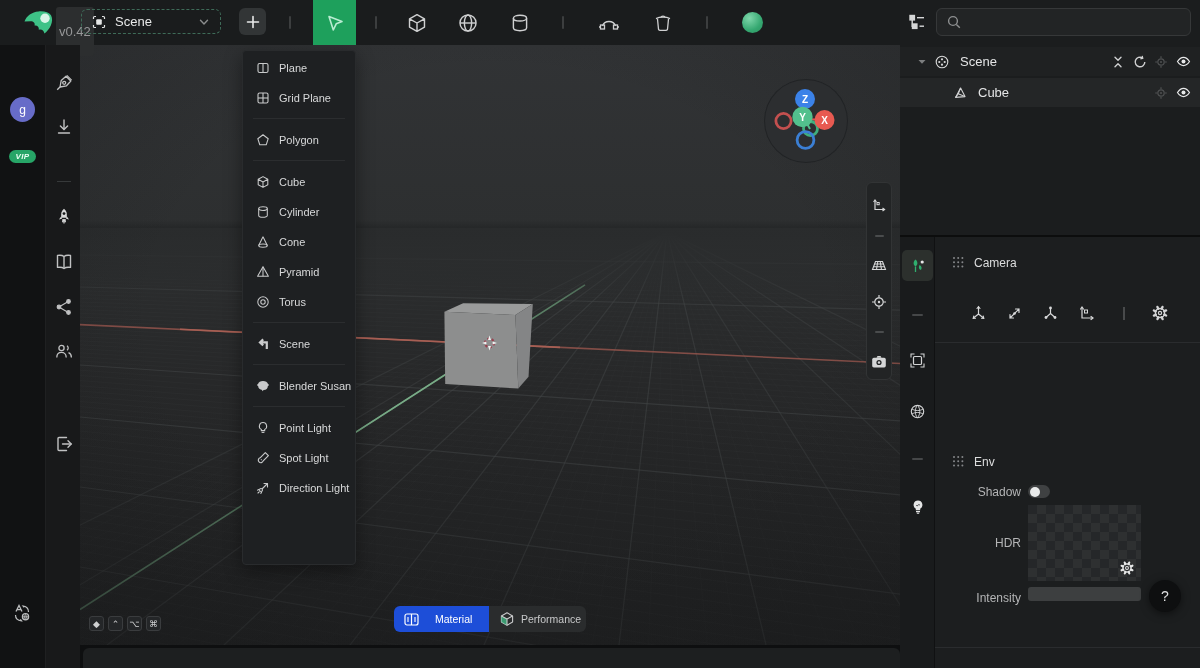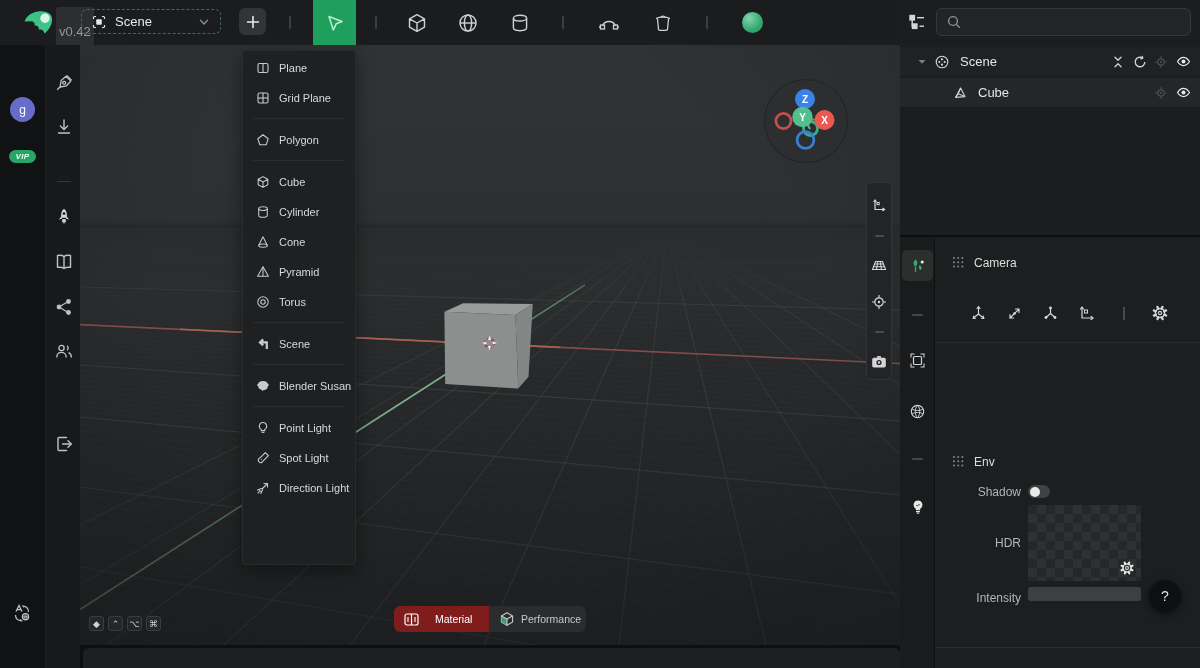--- a/index.html
+++ b/index.html
@@ -26,21 +26,21 @@
 #gizmo{position:absolute;left:685px;top:35px;width:82px;height:82px;border-radius:50%;background:#2c2e30;box-shadow:0 0 0 1px #212325}
 
 #ftb{position:absolute;left:786px;top:137px;width:26px;height:198px;background:#222425;border:1px solid #323435;border-radius:6px;display:flex;flex-direction:column;align-items:center}
 .fic{height:33px;display:flex;align-items:center;justify-content:center;width:100%}
 .fdash{width:9px;height:2px;background:#4a4c4d;border-radius:1px;margin:13px 0 12px 0}
 
 .key{position:absolute;top:571px;width:15px;height:15px;background:#242628;border:1px solid #3a3c3e;border-radius:3px;color:#cfd0d1;font-size:9px;display:flex;align-items:center;justify-content:center}
 
 #tabs{position:absolute;left:314px;top:561px;height:26px;display:flex;border-radius:6px;overflow:hidden}
 .tab{height:26px;position:relative;font-size:10.5px}
-#tabm{background:#7f1d1d;color:#fff}
+#tabm{background:#1d4ed8;color:#fff}
 #tabp{background:#2a2c2d;color:#c7c8c9}
 
 .menu{position:absolute;left:242px;top:50px;width:114px;height:515px;background:#1e2022;border:1px solid #292b2d;border-radius:4px;box-shadow:0 6px 18px rgba(0,0,0,.4);padding-top:2px}
 .mitem{height:30px;display:flex;align-items:center;padding-left:13px;color:#d8d9da;font-size:11px;white-space:nowrap}
 .mico{width:14px;height:14px;margin-right:9px;display:flex;align-items:center;justify-content:center}
 .msep{height:1px;background:#2b2d2f;margin:5px 10px 6px 10px}
 
 #rpanel{position:absolute;left:900px;top:0;width:300px;height:668px;background:#1b1d1e}
 #searchbox{position:absolute;left:36px;top:8px;width:255px;height:28px;background:#222425;border:1px solid #363839;border-radius:6px;display:flex;align-items:center;padding-left:9px}
 .hrow{position:absolute;left:0;width:300px;height:29px;display:flex;align-items:center;color:#e4e5e6;font-size:13px}

